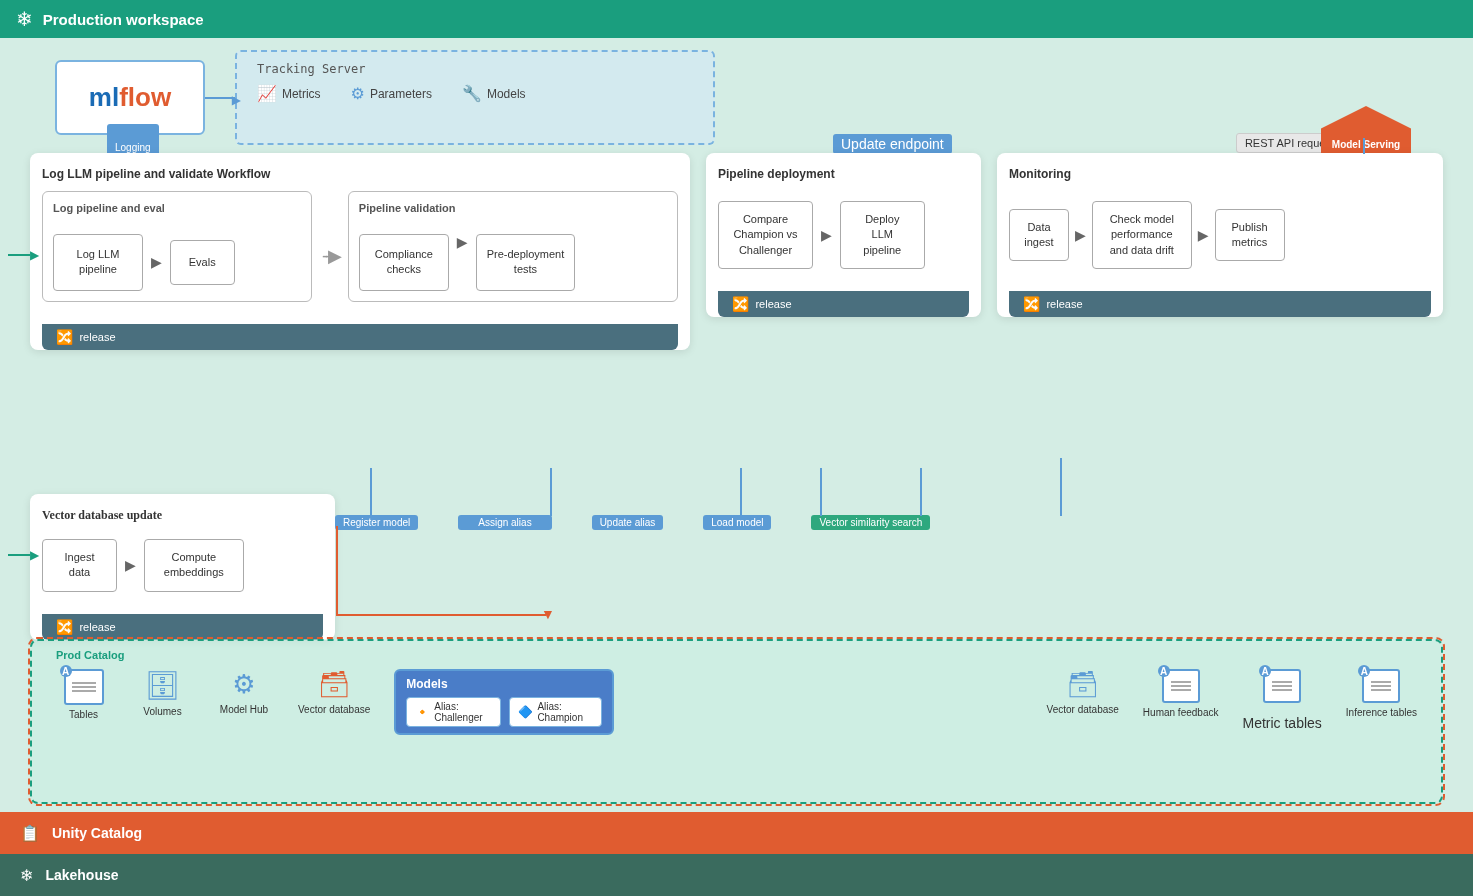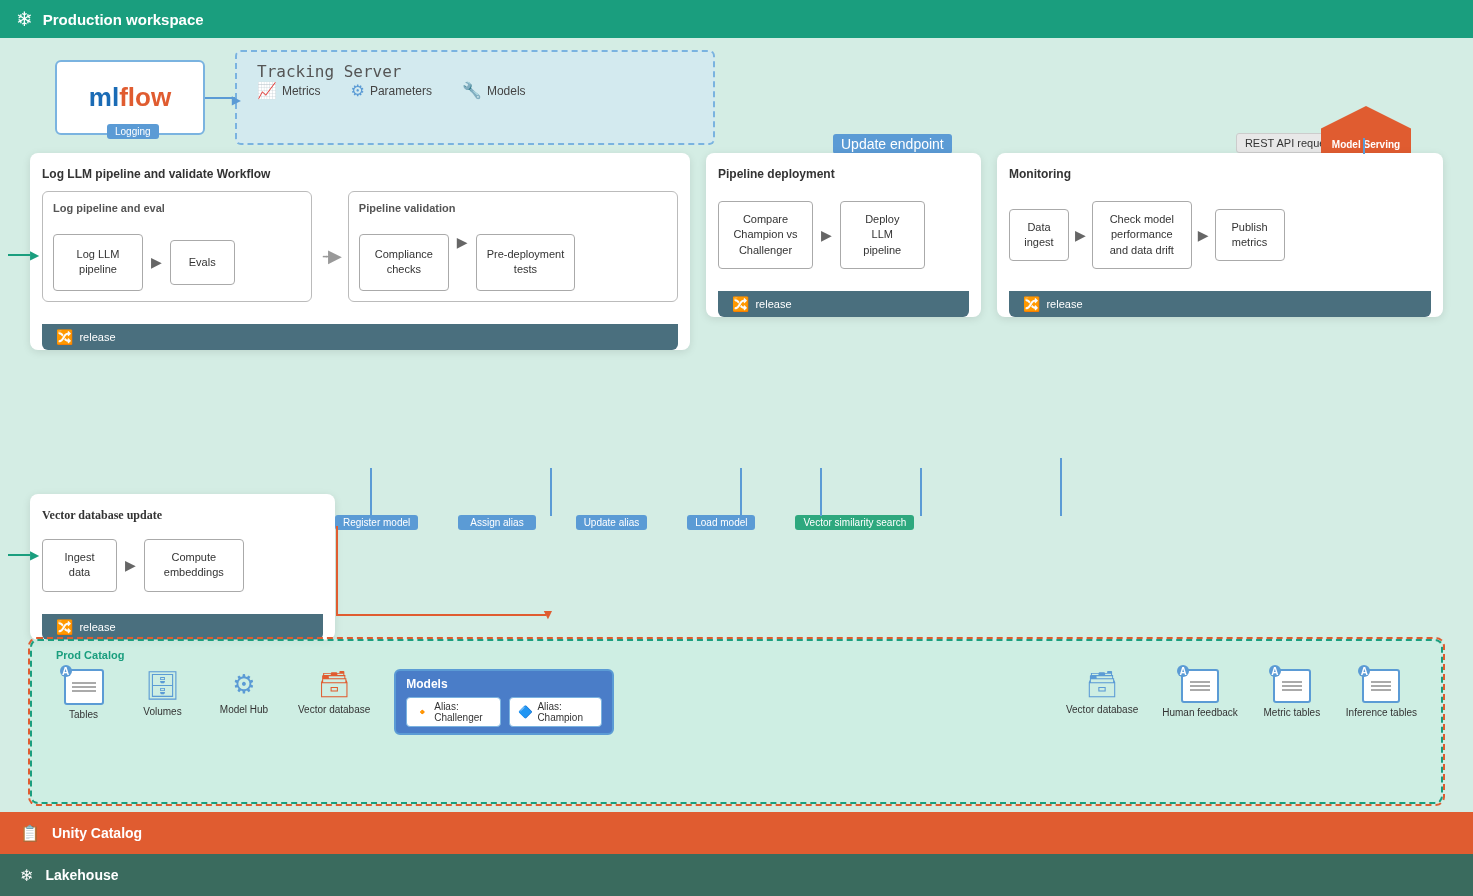--- a/index.html
+++ b/index.html
@@ -69,39 +69,39 @@
       <div style="background:white;border:2px solid #7ab3e0;border-radius:6px;padding:10px 18px;display:flex;align-items:center;justify-content:center;min-width:150px;height:75px;">
         <span style="font-size:26px;font-weight:900;color:#1a6bb5;font-family:Arial Black,sans-serif;">ml</span>
         <span style="font-size:26px;font-weight:900;color:#e05c30;font-family:Arial Black,sans-serif;">flow</span>
       </div>
 
       <div style="width:30px;height:2px;background:#5b9bd5;position:relative;">
         <div style="position:absolute;right:-6px;top:-4px;color:#5b9bd5;font-size:12px;">▶</div>
       </div>
 
       <div style="border:2px dashed #7ab3e0;border-radius:6px;background:rgba(210,230,255,0.4);padding:10px 20px;flex:1;height:95px;">
-        <div style="font-family:monospace;font-size:16px;color:#555;">Tracking Server</div>
+        <div style="font-family:monospace;font-size:12px;color:#555;margin-bottom:8px;">Tracking Server</div>
         <div style="display:flex;gap:30px;align-items:center;">
           <div style="display:flex;align-items:center;gap:5px;">
             <span style="color:#5b9bd5;font-size:16px;">📈</span>
             <span style="font-size:12px;color:#444;">Metrics</span>
           </div>
           <div style="display:flex;align-items:center;gap:5px;">
             <span style="color:#5b9bd5;font-size:16px;">⚙</span>
             <span style="font-size:12px;color:#444;">Parameters</span>
           </div>
           <div style="display:flex;align-items:center;gap:5px;">
             <span style="color:#5b9bd5;font-size:16px;">🔧</span>
             <span style="font-size:12px;color:#444;">Models</span>
           </div>
         </div>
       </div>
     </div>
 
-    <div style="position:absolute;top:74px;left:52px;background:#5b9bd5;color:white;font-size:10px;padding:2px 8px;border-radius:3px;">Logging</div>
+    <div style="position:absolute;top:74px;left:52px;background:#5b9bd5;color:white;font-size:10px;padding:18px 8px;border-radius:3px;">Logging</div>
   </div>
 
   <div style="position:absolute;top:95px;right:130px;background:#e8e8e8;border:1px solid #ccc;color:#333;font-size:11px;padding:3px 8px;border-radius:3px;white-space:nowrap;">REST API request</div>
 
   <div style="position:absolute;top:68px;right:62px;width:90px;height:90px;">
     <div style="width:90px;height:90px;background:#e05c30;clip-path:polygon(50% 0%,100% 25%,100% 75%,50% 100%,0% 75%,0% 25%);display:flex;align-items:center;justify-content:center;text-align:center;">
       <span style="color:white;font-size:10px;font-weight:700;line-height:1.3;">Model
 Serving
 Endpoint</span>
     </div>
@@ -195,21 +195,21 @@
     <div style="width:22px;height:2px;background:#1a9e7e;"></div>
     <span style="color:#1a9e7e;font-size:12px;">▶</span>
   </div>
   <div style="position:absolute;top:510px;left:8px;display:flex;align-items:center;">
     <div style="width:22px;height:2px;background:#1a9e7e;"></div>
     <span style="color:#1a9e7e;font-size:12px;">▶</span>
   </div>
 
   <div style="position:absolute;top:477px;left:335px;display:flex;gap:40px;align-items:center;">
     <div style="background:#5b9bd5;color:white;font-size:10px;padding:2px 8px;border-radius:3px;">Register model</div>
-    <div style="background:#5b9bd5;color:white;font-size:10px;padding:2px 12px;border-radius:3px;">Assign alias</div>
+    <div style="background:#5b9bd5;color:white;font-size:10px;padding:2px 20px;border-radius:3px;">Assign alias</div>
     <div style="background:#5b9bd5;color:white;font-size:10px;padding:2px 8px;border-radius:3px;">Update alias</div>
     <div style="background:#5b9bd5;color:white;font-size:10px;padding:2px 8px;border-radius:3px;">Load model</div>
     <div style="background:#2ea87e;color:white;font-size:10px;padding:2px 8px;border-radius:3px;">Vector similarity search</div>
   </div>
 
   <div style="position:absolute;top:430px;left:370px;width:2px;height:48px;background:#5b9bd5;"></div>
   <div style="position:absolute;top:430px;left:550px;width:2px;height:48px;background:#5b9bd5;"></div>
   <div style="position:absolute;top:430px;left:740px;width:2px;height:48px;background:#5b9bd5;"></div>
   <div style="position:absolute;top:430px;left:820px;width:2px;height:48px;background:#5b9bd5;"></div>
   <div style="position:absolute;top:430px;left:920px;width:2px;height:48px;background:#5b9bd5;"></div>
@@ -291,21 +291,21 @@
 
       <div style="display:flex;flex-direction:column;align-items:center;gap:4px;min-width:60px;">
         <div style="width:38px;height:34px;border:2px solid #5b9bd5;border-radius:3px;display:flex;align-items:center;justify-content:center;background:white;position:relative;">
           <div style="width:12px;height:12px;background:#5b9bd5;border-radius:50%;position:absolute;top:-6px;left:-6px;font-size:10px;display:flex;align-items:center;justify-content:center;color:white;font-weight:700;">A</div>
           <div style="display:flex;flex-direction:column;gap:2px;">
             <div style="width:20px;height:2px;background:#aaa;"></div>
             <div style="width:20px;height:2px;background:#aaa;"></div>
             <div style="width:20px;height:2px;background:#aaa;"></div>
           </div>
         </div>
-        <span style="font-size:10px;color:#333;">Metric tables</span>
+        <span style="font-size:14px;color:#333;margin-top:8px;">Metric tables</span>
       </div>
 
       <div style="display:flex;flex-direction:column;align-items:center;gap:4px;min-width:65px;">
         <div style="width:38px;height:34px;border:2px solid #5b9bd5;border-radius:3px;display:flex;align-items:center;justify-content:center;background:white;position:relative;">
           <div style="width:12px;height:12px;background:#5b9bd5;border-radius:50%;position:absolute;top:-6px;left:-6px;font-size:10px;display:flex;align-items:center;justify-content:center;color:white;font-weight:700;">A</div>
           <div style="display:flex;flex-direction:column;gap:2px;">
             <div style="width:20px;height:2px;background:#aaa;"></div>
             <div style="width:20px;height:2px;background:#aaa;"></div>
             <div style="width:20px;height:2px;background:#aaa;"></div>
           </div>

